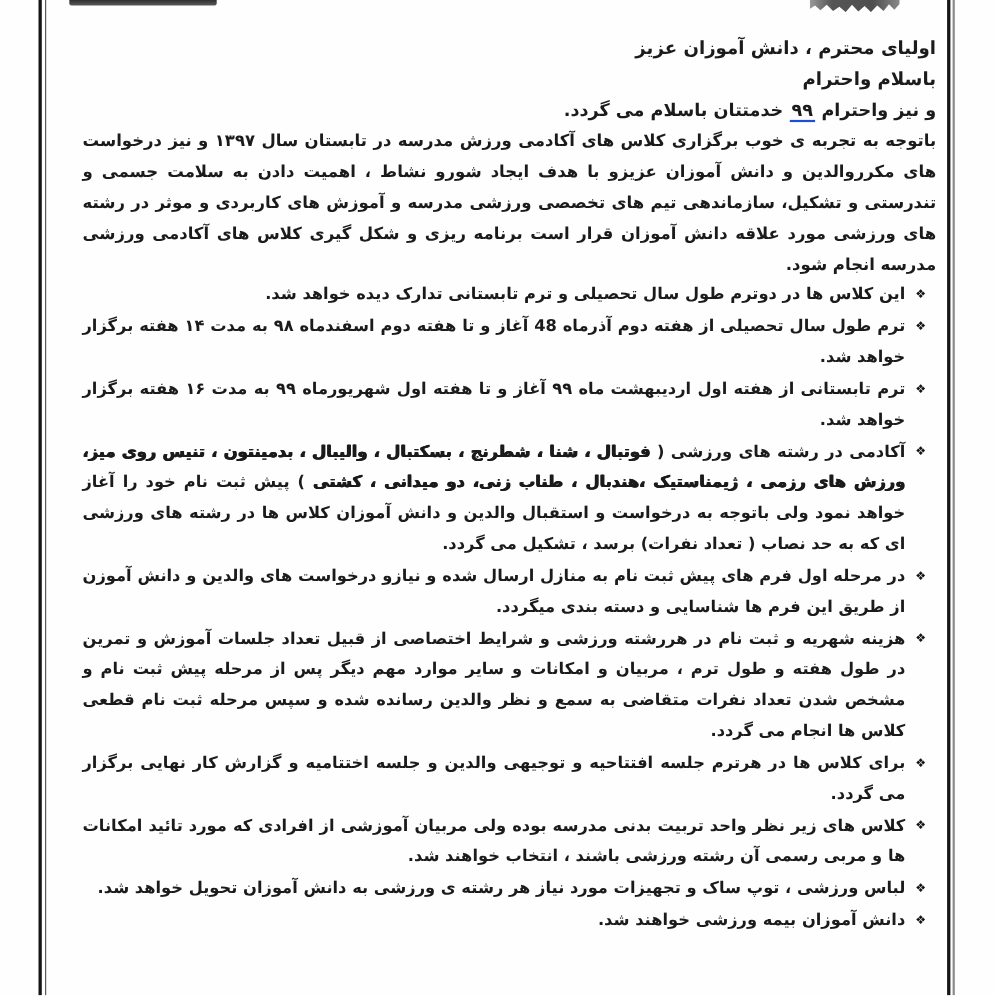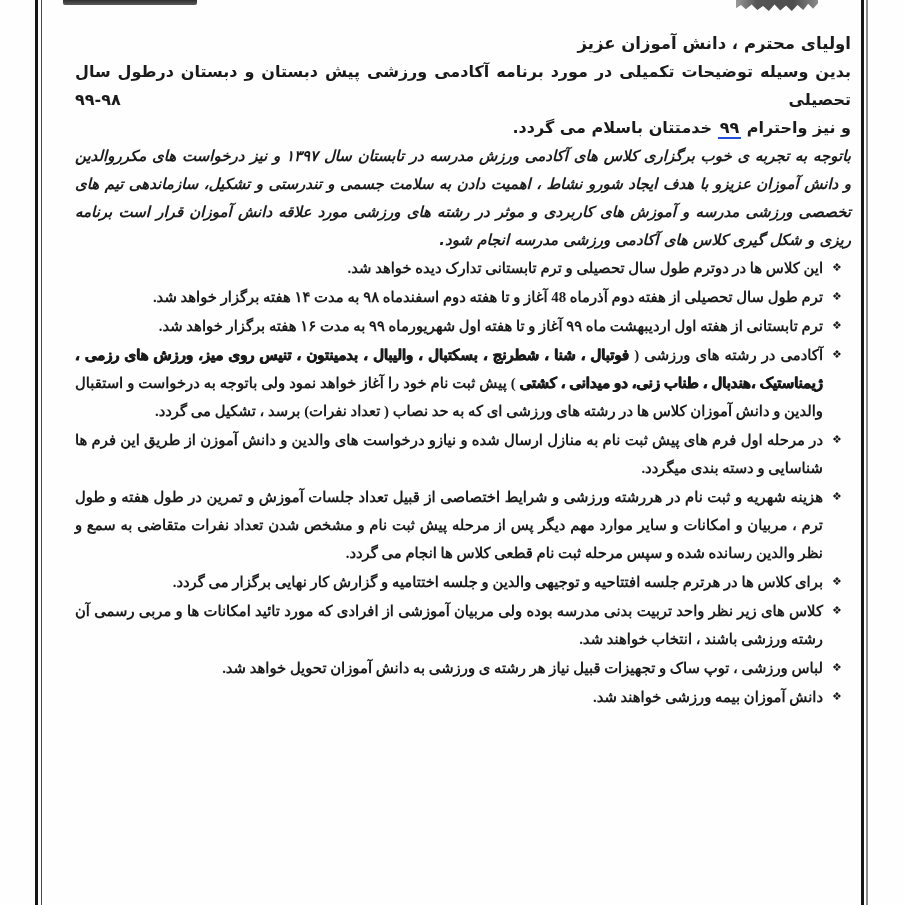--- a/index.html
+++ b/index.html
@@ -45,49 +45,49 @@
     font-weight: bold;
     font-size: 15px;
     line-height: 28px;
     letter-spacing: 0.1px;
   }
   .content p { margin: 0; }
   .salutation, .greeting { font-size: 16.5px; margin-bottom: 2px; }
   .intro1 { font-size: 16px; text-align: justify; text-align-last: justify; }
   .intro2 { font-size: 16px; margin-bottom: 6px; }
   .u { border-bottom: 2px solid #1d4ed8; padding: 0 2px; }
-  .bodypar { text-align: justify; margin-top: 2px; margin-bottom: 16px; font-style: italic; }
+  .bodypar { text-align: justify; margin-top: 2px; margin-bottom: 16px; }
 
   ul.bullets { list-style: none; margin: 0; padding: 0; }
   ul.bullets li { display: flex; margin-bottom: 1px; }
   .marker {
     flex: none; width: 28px; text-align: center;
     font-size: 11px; line-height: 28px; color: #141414;
   }
-  .btext { flex: 1; text-align: justify; font-size: 14.8px; font-family: Liberation Serif, serif; }
+  .btext { flex: 1; text-align: justify; font-size: 14.8px; }
   .xb { text-shadow: 0.5px 0 currentColor, -0.5px 0 currentColor; }
 </style>
 </head>
 <body>
 
 <div class="page">
 
   <div class="vline bl-outer"></div>
   <div class="vline bl-inner"></div>
   <div class="vline br-outer"></div>
   <div class="vline br-inner"></div>
 
   <div class="letterhead-strip"></div>
   <div class="calligraphy"></div>
 
   <div class="content">
 
     <p class="salutation">اولیای محترم ، دانش آموزان عزیز</p>
+    <p class="greeting">باسلام واحترام</p>
 
-    <p class="intro1">بدین وسیله توضیحات تکمیلی در مورد برنامه آکادمی ورزشی پیش دبستان و دبستان درطول سال تحصیلی ۹۸-۹۹</p>
     <p class="intro2"><span>و نیز واحترام </span><span class="u">۹۹</span><span> خدمتتان باسلام می گردد.</span></p>
 
     <p class="bodypar">باتوجه به تجربه ی خوب برگزاری کلاس های آکادمی ورزش مدرسه در تابستان سال ۱۳۹۷ و نیز درخواست های مکرروالدین و دانش آموزان عزیزو با هدف ایجاد شورو نشاط ، اهمیت دادن به سلامت جسمی و تندرستی و تشکیل، سازماندهی تیم های تخصصی ورزشی مدرسه و آموزش های کاربردی و موثر در رشته های ورزشی مورد علاقه دانش آموزان قرار است برنامه ریزی و شکل گیری کلاس های آکادمی ورزشی مدرسه انجام شود.</p>
 
     <ul class="bullets">
       <li>
         <span class="marker">❖</span>
         <span class="btext">این کلاس ها در دوترم طول سال تحصیلی و ترم تابستانی تدارک دیده خواهد شد.</span>
       </li>
       <li>
@@ -113,21 +113,21 @@
       <li>
         <span class="marker">❖</span>
         <span class="btext">برای کلاس ها در هرترم جلسه افتتاحیه و توجیهی والدین و جلسه اختتامیه و گزارش کار نهایی برگزار می گردد.</span>
       </li>
       <li>
         <span class="marker">❖</span>
         <span class="btext">کلاس های زیر نظر واحد تربیت بدنی مدرسه بوده ولی مربیان آموزشی از افرادی که مورد تائید امکانات ها و مربی رسمی آن رشته ورزشی باشند ، انتخاب خواهند شد.</span>
       </li>
       <li>
         <span class="marker">❖</span>
-        <span class="btext">لباس ورزشی ، توپ ساک و تجهیزات قبیل نیاز هر رشته ی ورزشی به دانش آموزان تحویل خواهد شد.</span>
+        <span class="btext">لباس ورزشی ، توپ ساک و تجهیزات مورد نیاز هر رشته ی ورزشی به دانش آموزان تحویل خواهد شد.</span>
       </li>
       <li>
         <span class="marker">❖</span>
         <span class="btext">دانش آموزان بیمه ورزشی خواهند شد.</span>
       </li>
 
     </ul>
 
   </div>
 </div>

